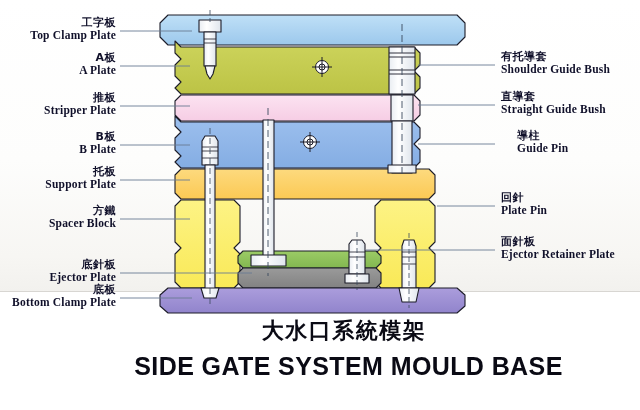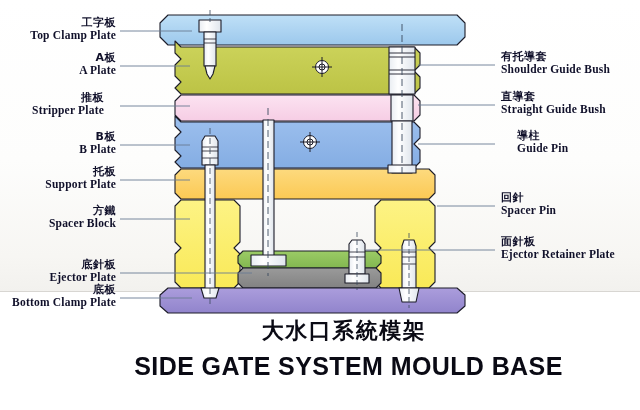--- a/index.html
+++ b/index.html
@@ -174,21 +174,21 @@
   </svg>
 
   <div class="lbl" style="right:524px;top:17px;">
     <span class="cn">工字板</span>
     <span class="en">Top Clamp Plate</span>
   </div>
   <div class="lbl" style="right:524px;top:52px;">
     <span class="cn">A板</span>
     <span class="en">A Plate</span>
   </div>
-  <div class="lbl" style="right:536px;top:92px;margin-left:8px;">
+  <div class="lbl" style="right:524px;top:92px;margin-left:8px;">
     <span class="cn">推板</span>
     <span class="en">Stripper Plate</span>
   </div>
   <div class="lbl" style="right:524px;top:131px;">
     <span class="cn">B板</span>
     <span class="en">B Plate</span>
   </div>
   <div class="lbl" style="right:524px;top:166px;">
     <span class="cn">托板</span>
     <span class="en">Support Plate</span>
@@ -213,21 +213,21 @@
   <div class="lbl right" style="left:501px;top:91px;">
     <span class="cn">直導套</span>
     <span class="en">Straight Guide Bush</span>
   </div>
   <div class="lbl right" style="left:501px;top:130px;margin-left:16px;">
     <span class="cn">導柱</span>
     <span class="en">Guide Pin</span>
   </div>
   <div class="lbl right" style="left:501px;top:192px;">
     <span class="cn">回針</span>
-    <span class="en">Spacer Pin</span>
+    <span class="en">Plate Pin</span>
   </div>
   <div class="lbl right" style="left:501px;top:236px;">
     <span class="cn">面針板</span>
     <span class="en">Ejector Retainer Plate</span>
   </div>
 
   <div class="title-wrap" style="top:316px;padding-left:48px;">
     <div class="t-cn">大水口系統模架</div>
     <div class="t-en" style="margin-top:6px;margin-left:9px;">SIDE GATE SYSTEM MOULD BASE</div>
   </div>

